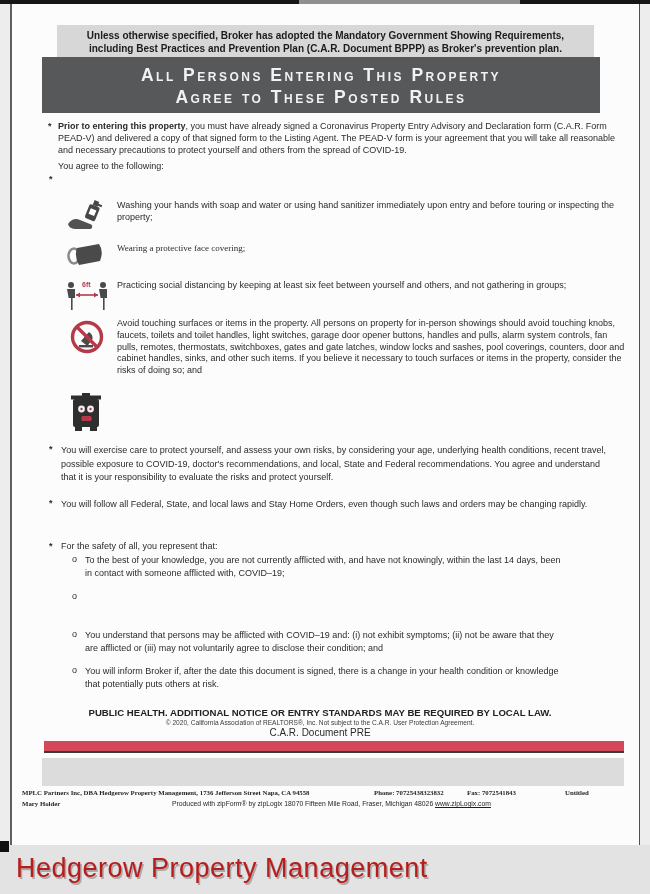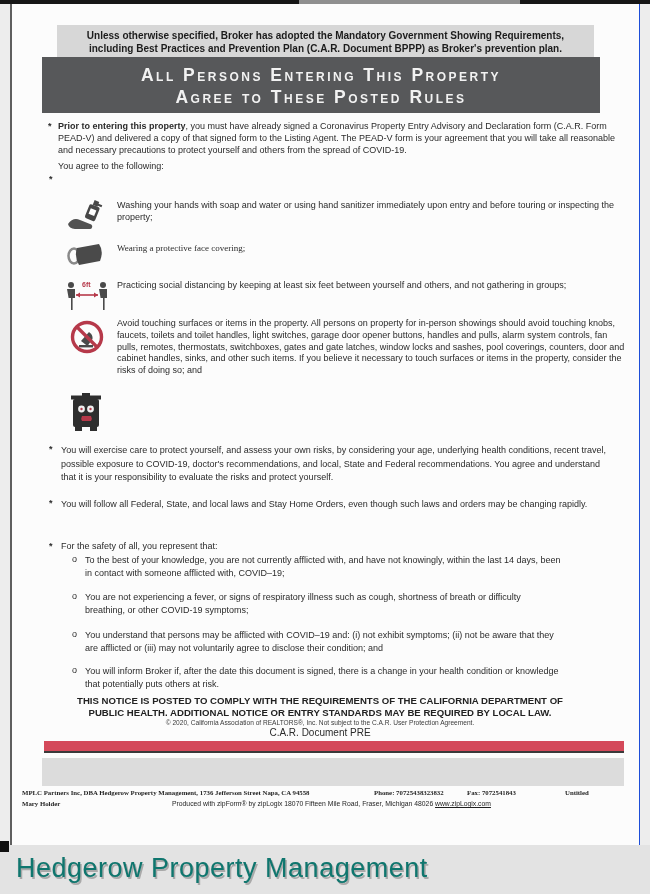--- a/index.html
+++ b/index.html
@@ -39,21 +39,21 @@
     background:#d4495a; border-bottom:2px solid #3a3a3a; }
   .gray-bar { position:absolute; left:30px; top:754px; width:582px; height:28px; background:#dcdcdc; }
 
   .footer { position:absolute; left:0; top:785px; width:630px; font-size:6.8px; color:#1f1f1f; }
   .footer .f-abs { position:absolute; white-space:nowrap; }
   .f-serif { font-family:"Liberation Serif", serif; font-weight:bold; }
   .url { text-decoration:underline; }
 
   .bottom-strip { position:absolute; left:0; top:845px; width:650px; height:49px; background:#e3e3e3; }
   .caption { position:absolute; left:16px; top:8px; font-size:27px; letter-spacing:0.5px;
-    color:#0f766e; text-shadow:1.5px 1.5px 0 #a9a9a9, -0.5px -0.5px 0 #d6d6d6; }
+    color:#b91c1c; text-shadow:1.5px 1.5px 0 #a9a9a9, -0.5px -0.5px 0 #d6d6d6; }
 
   .corner-mark { position:absolute; left:0; top:841px; width:9px; height:11px; background:#111; }
 
   svg { display:block; }
 </style>
 </head>
 <body>
 
 <div class="screen">
   <div class="top-strip"></div>
@@ -154,29 +154,27 @@
     <span class="marker" style="left:37px; top:494px;">*</span>
     <div class="bullet-row body-text" style="left:49px; top:494px; width:530px; line-height:13.5px;">You will follow all Federal, State, and local laws and Stay Home Orders, even though such laws and orders may be changing rapidly.</div>
 
     <span class="marker" style="left:37px; top:537px;">*</span>
     <div class="bullet-row body-text" style="left:49px; top:537px; width:530px; font-weight:normal;">For the safety of all, you represent that:</div>
 
     <span class="sub-marker" style="left:60px; top:550px;">o</span>
     <div class="bullet-row body-text" style="left:73px; top:550px; width:478px; line-height:13px;">To the best of your knowledge, you are not currently afflicted with, and have not knowingly, within the last 14 days, been in contact with someone afflicted with, COVID–19;</div>
 
     <span class="sub-marker" style="left:60px; top:587px;">o</span>
-    <div class="bullet-row body-text" style="left:73px; top:587px; width:478px; line-height:13px;">You are not experiencing a fever, or signs of respiratory illness such as cough, shortness of breath or difficulty breathing, or other COVID-19 symptoms;</div>
 
     <span class="sub-marker" style="left:60px; top:625px;">o</span>
     <div class="bullet-row body-text" style="left:73px; top:625px; width:478px; line-height:13px;">You understand that persons may be afflicted with COVID–19 and: (i) not exhibit symptoms; (ii) not be aware that they are afflicted or (iii) may not voluntarily agree to disclose their condition; and</div>
 
     <span class="sub-marker" style="left:60px; top:661px;">o</span>
     <div class="bullet-row body-text" style="left:73px; top:661px; width:478px; line-height:13px;">You will inform Broker if, after the date this document is signed, there is a change in your health condition or knowledge that potentially puts others at risk.</div>
 
-    <div class="legal-line" style="top:691px;">THIS NOTICE IS POSTED TO COMPLY WITH THE REQUIREMENTS OF THE CALIFORNIA DEPARTMENT OF</div>
     <div class="legal-line" style="top:702.5px;">PUBLIC HEALTH.  ADDITIONAL NOTICE OR ENTRY STANDARDS MAY BE REQUIRED BY LOCAL LAW.</div>
     <div class="tiny-center" style="top:715px;">© 2020, California Association of REALTORS®, Inc.  Not subject to the C.A.R. User Protection Agreement.</div>
     <div class="docid" style="top:723px;">C.A.R. Document PRE</div>
 
     <div class="red-bar"></div>
     <div class="gray-bar"></div>
 
     <div class="footer">
       <span class="f-abs f-serif" style="left:10px; top:0;">MPLC Partners Inc, DBA Hedgerow Property Management, 1736 Jefferson Street Napa, CA 94558</span>
       <span class="f-abs f-serif" style="left:362px; top:0;">Phone: 70725438323832</span>

